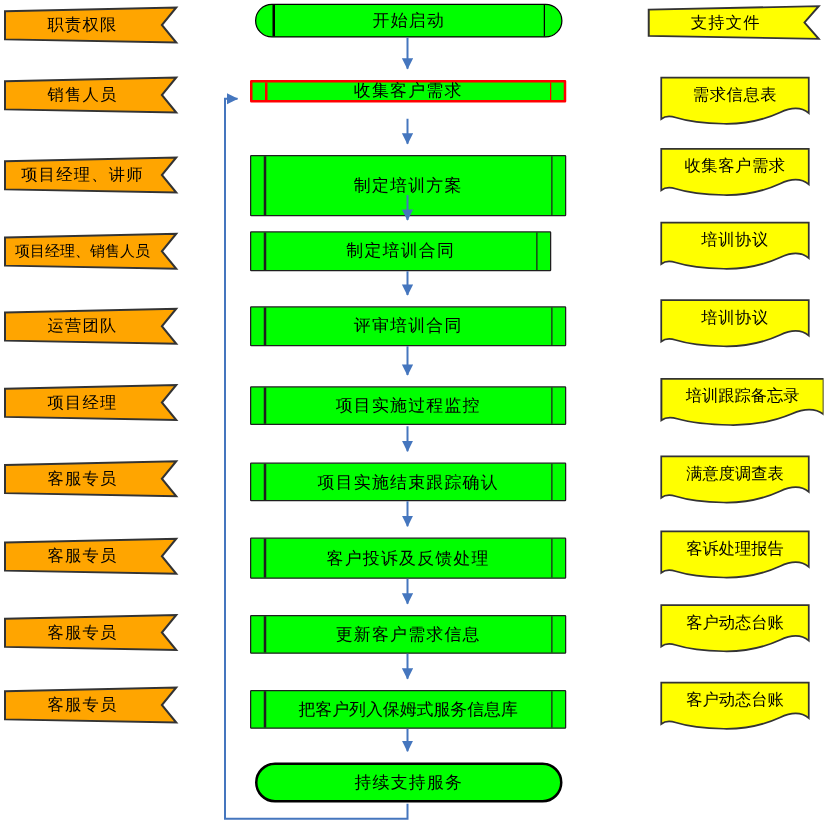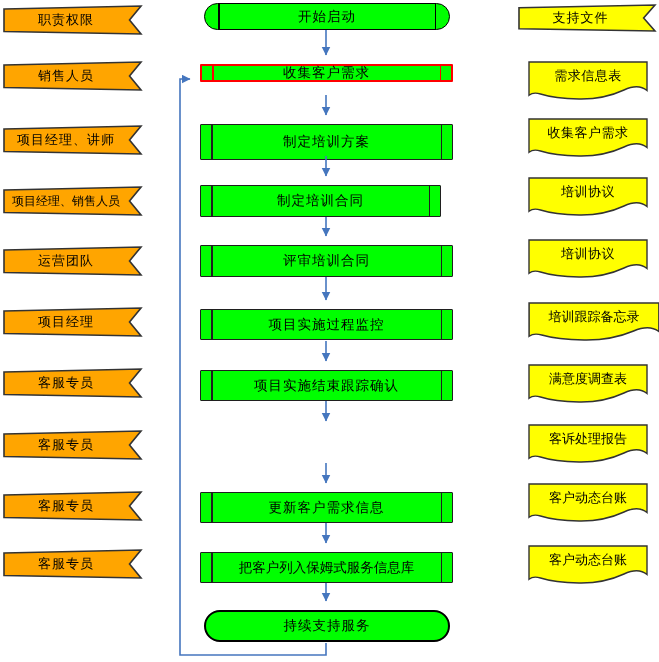--- a/index.html
+++ b/index.html
@@ -123,34 +123,37 @@
       </svg>
     <span class="lbl">客服专员</span>
   </div>
 
   <div class="shape term bars" style="left:204px;top:3px;width:246px;height:27px">
     <span class="lbl">开始启动</span>
   </div>
   <div class="shape proc red" style="left:200px;top:64px;width:253px;height:18px">
     <span class="lbl">收集客户需求</span>
   </div>
-  <div class="shape proc" style="left:200px;top:124px;width:253px;height:36px">
+  <div class="shape proc" style="left:200px;top:124px;width:253px;height:49px">
     <span class="lbl">制定培训方案</span>
   </div>
   <div class="shape proc" style="left:200px;top:185px;width:241px;height:32px">
     <span class="lbl">制定培训合同</span>
   </div>
   <div class="shape proc" style="left:200px;top:245px;width:253px;height:32px">
     <span class="lbl">评审培训合同</span>
   </div>
   <div class="shape proc" style="left:200px;top:309px;width:253px;height:31px">
     <span class="lbl">项目实施过程监控</span>
   </div>
   <div class="shape proc" style="left:200px;top:370px;width:253px;height:31px">
     <span class="lbl">项目实施结束跟踪确认</span>
+  </div>
+  <div class="shape proc" style="left:200px;top:430px;width:253px;height:33px">
+    <span class="lbl">客户投诉及反馈处理</span>
   </div>
   <div class="shape proc" style="left:200px;top:492px;width:253px;height:31px">
     <span class="lbl">更新客户需求信息</span>
   </div>
   <div class="shape proc" style="left:200px;top:552px;width:253px;height:31px">
     <span class="lbl" style="letter-spacing:0;font-size:13.5px">把客户列入保姆式服务信息库</span>
   </div>
   <div class="shape term plain" style="left:204px;top:610px;width:246px;height:32px">
     <span class="lbl">持续支持服务</span>
   </div>

